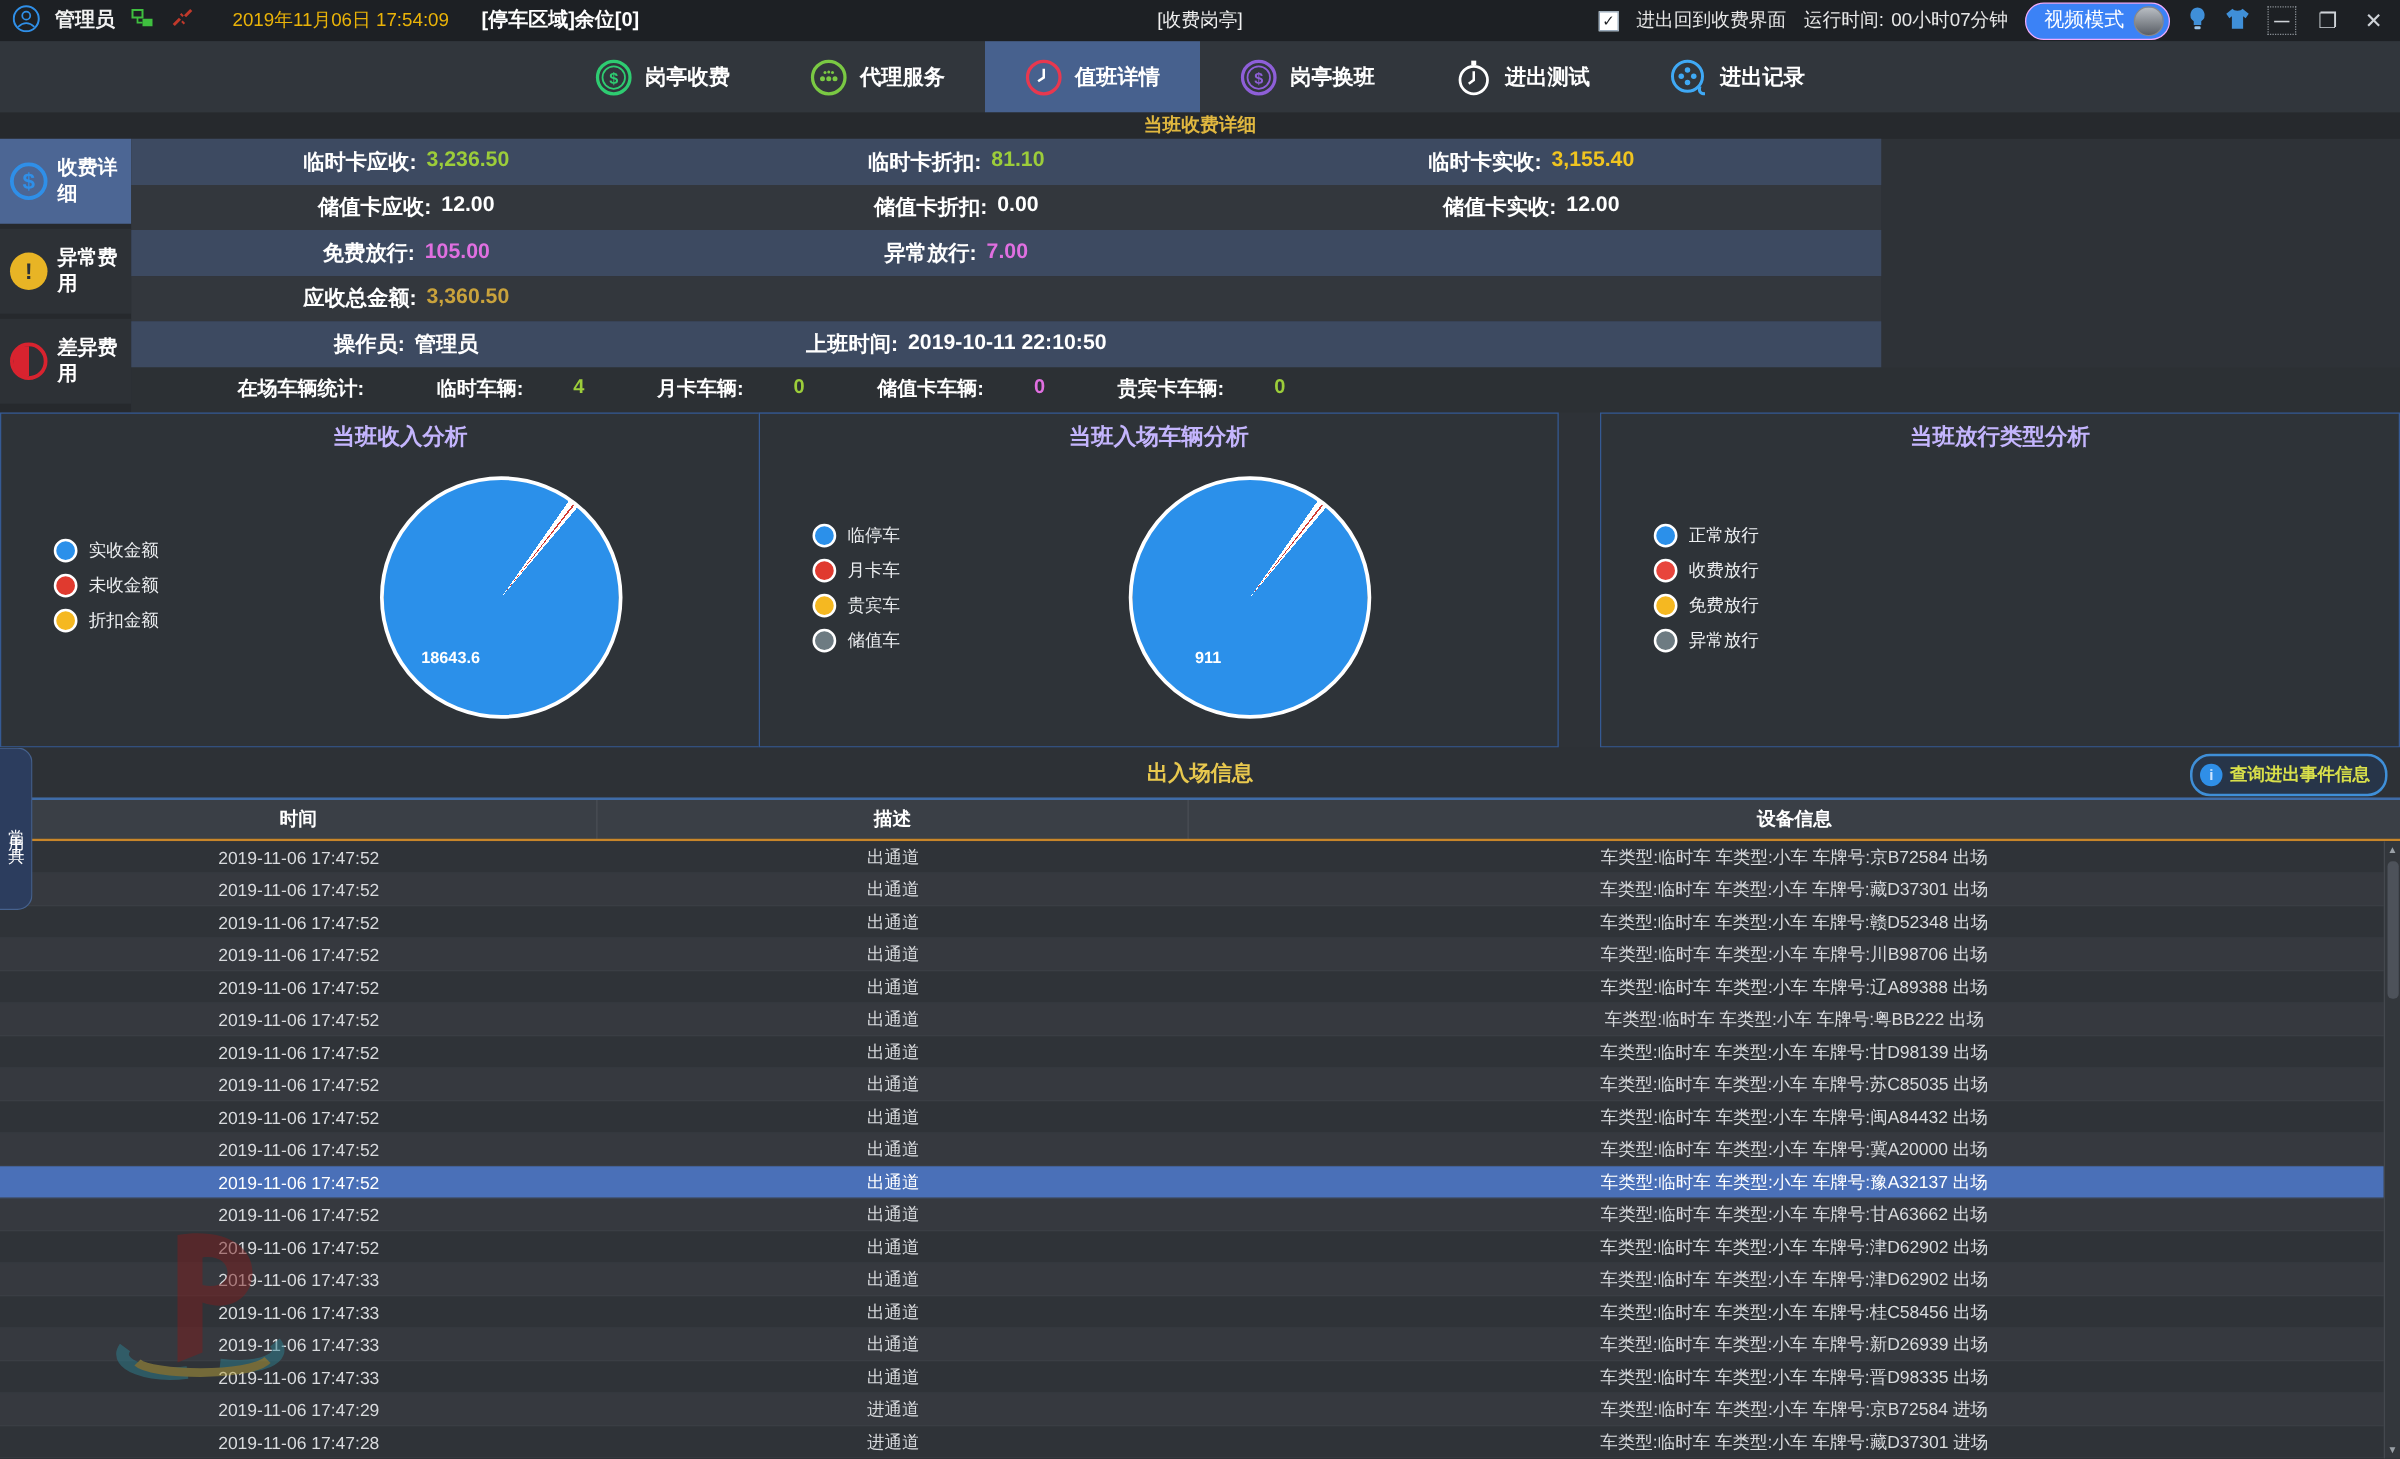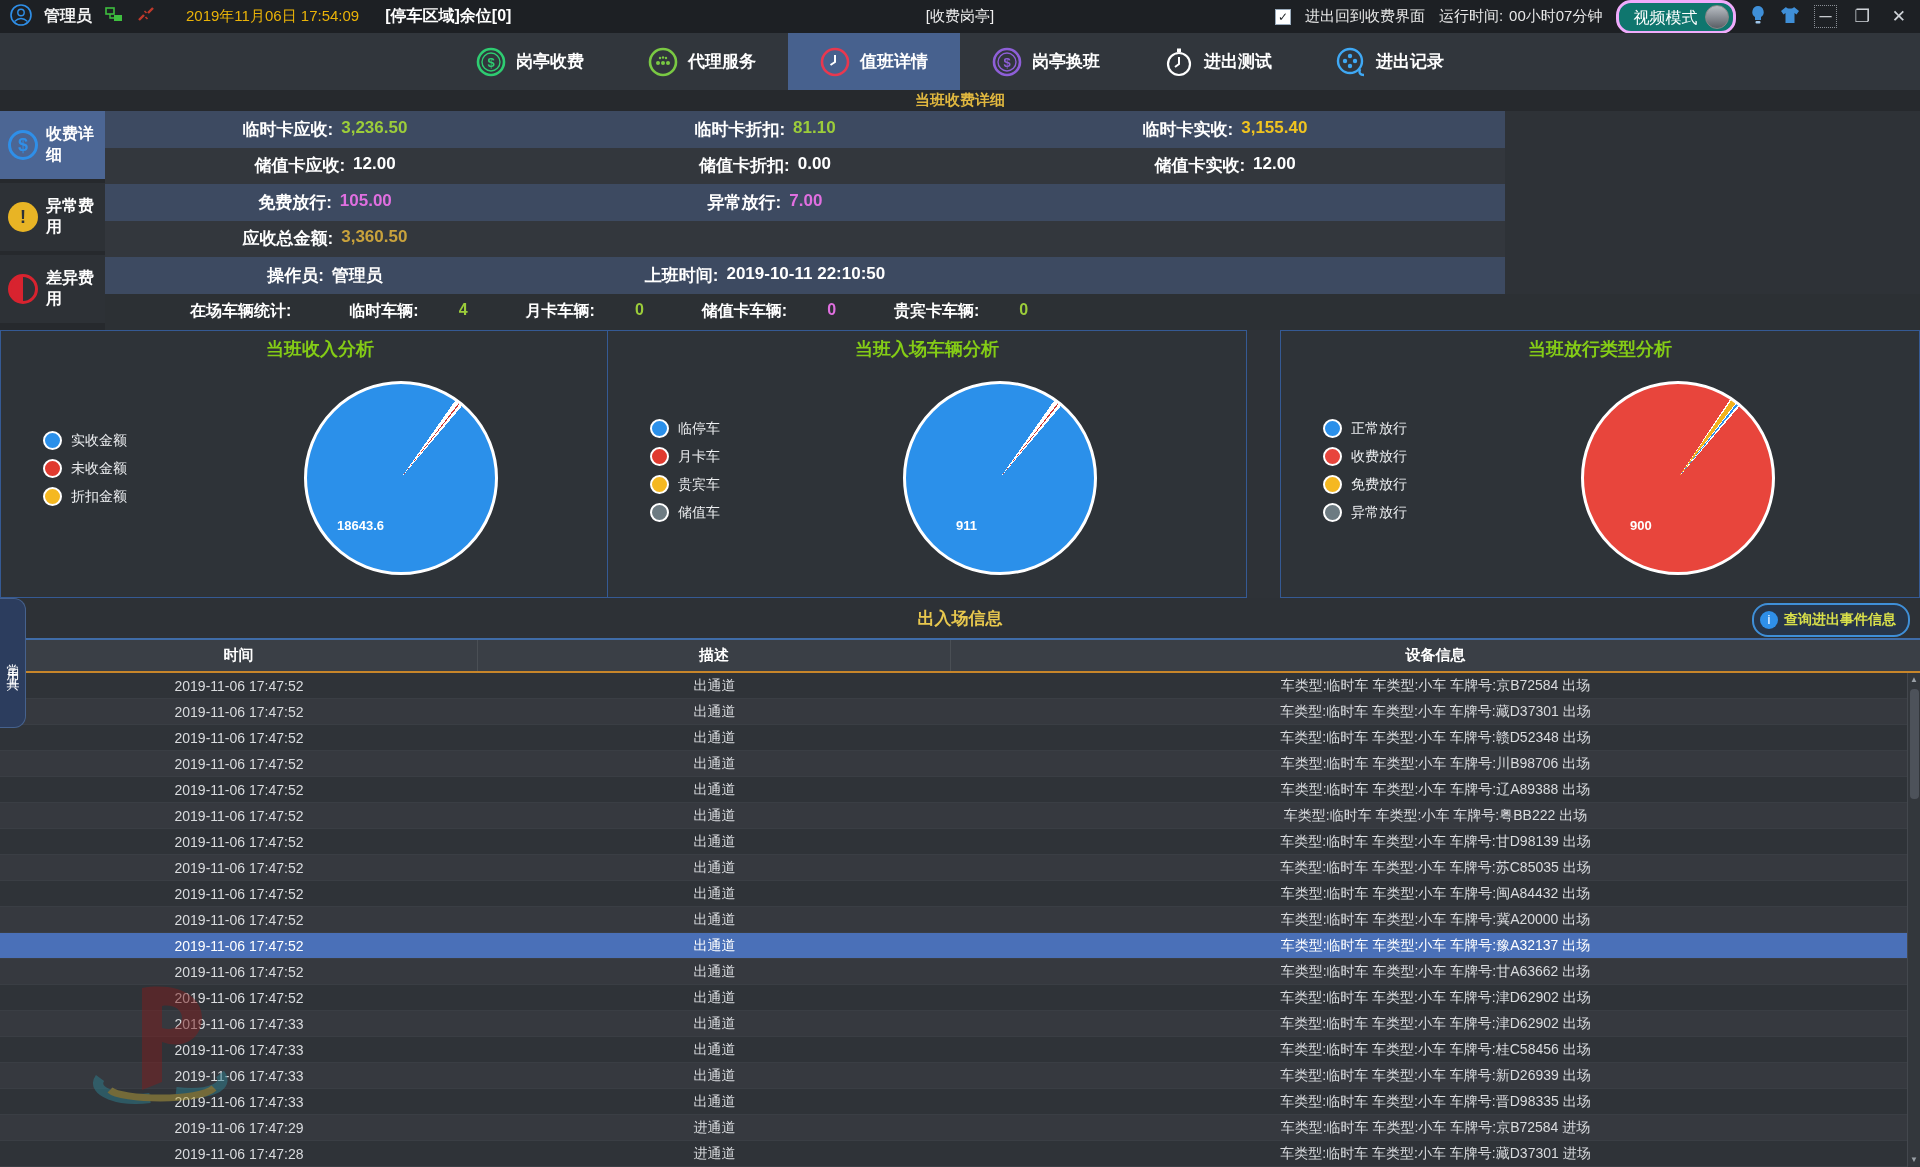--- a/index.html
+++ b/index.html
@@ -11,22 +11,22 @@
   .topbar .left{display:flex;align-items:center;gap:12px;}
   .user-name{font-weight:bold;font-size:16px;color:#f2f2f2;}
   .dt{color:#eab308;margin-left:18px;}
   .space-info{font-weight:bold;font-size:16px;margin-left:14px;color:#fff;}
   .center-title{position:absolute;left:50%;transform:translateX(-50%);font-size:15px;color:#f0f0f0;}
   .topbar .right{margin-left:auto;display:flex;align-items:center;gap:14px;}
   .chk{width:14px;height:14px;background:#fff;border:1px solid #9ab;display:inline-flex;
        align-items:center;justify-content:center;color:#1d2024;font-size:12px;font-weight:bold;}
   .chk-label{color:#e8e8e8;}
   .runtime{color:#e8e8e8;}
-  .video-pill{display:flex;align-items:flex-end;gap:8px;border:3px solid #f0abfc;border-radius:15px;
-              padding:2px 4px 2px 14px;font-size:16px;color:#fff;background:#0f766e;}
+  .video-pill{display:flex;align-items:center;gap:8px;border:1px solid #f0abfc;border-radius:15px;
+              padding:2px 4px 2px 14px;font-size:16px;color:#fff;background:#3b82f6;}
   .knob{width:22px;height:22px;border-radius:50%;background:linear-gradient(#b9bec4,#5a5f66);border:1px solid #888;}
   .winbtn{color:#cfd3d8;font-size:17px;line-height:1;padding:2px 4px;cursor:default;}
   .winbtn.min{border:1px dotted #8a8f96;}
   
   .navbar{position:absolute;left:0;top:33px;width:1920px;height:57px;background:#31363c;
           display:flex;justify-content:center;}
   .tab{width:172px;height:57px;display:flex;align-items:center;justify-content:center;gap:10px;
        font-size:17px;font-weight:bold;color:#fff;}
   .tab.active{background:#47618e;}
   .nav-ico{width:30px;height:30px;flex:0 0 30px;}
@@ -54,21 +54,21 @@
   .lbl{color:#fff;font-weight:bold;}
   .val{font-weight:bold;}
   .c-green{color:#9ccd3a;} .c-yellow{color:#f0c420;} .c-white{color:#fff;}
   .c-magenta{color:#e06fe0;} .c-gold{color:#c9a23c;}
   .onsite-pair{display:flex;gap:40px;font-size:16px;white-space:nowrap;}
   
   .charts{position:absolute;left:0;top:330px;width:1920px;height:268px;}
   .panel{position:absolute;top:0;width:640px;height:268px;box-sizing:border-box;
          border:1px solid #355a94;background:#2e3338;}
   .panel .ptitle{position:absolute;top:6px;left:0;width:100%;text-align:center;
-                 font-size:18px;font-weight:bold;color:#84cc16;}
+                 font-size:18px;font-weight:bold;color:#c4b5fd;}
   .legend{position:absolute;left:42px;display:flex;flex-direction:column;gap:9px;}
   .litem{display:flex;align-items:center;gap:9px;font-size:14px;color:#eceef0;}
   .ldot{width:19px;height:19px;border-radius:50%;border:2px solid #fff;box-sizing:border-box;}
   .pie{position:absolute;top:50px;width:194px;height:194px;border-radius:50%;border:3px solid #fff;box-sizing:border-box;}
   .pie1,.pie2{background:conic-gradient(#2b90ea 0deg 35deg,#ffffff 35deg 37.6deg,#d23b34 37.6deg 38.4deg,#ffffff 38.4deg 40.2deg,#2b90ea 40.2deg 360deg);}
   .pie3{background:conic-gradient(#e8453c 0deg 33.5deg,#ffffff 33.5deg 34.4deg,#f2b21c 34.4deg 37.6deg,#ffffff 37.6deg 38.2deg,#2b90ea 38.2deg 39.4deg,#ffffff 39.4deg 40.6deg,#e8453c 40.6deg 360deg);}
   .pval{position:absolute;font-size:13px;font-weight:bold;color:#fff;}
   
   .tbl-titlebar{position:absolute;left:0;top:598px;width:1920px;height:40px;background:#2d3136;}
   .tbl-title{position:absolute;left:0;top:0;width:100%;height:40px;display:flex;align-items:center;justify-content:center;
@@ -374,23 +374,20 @@
           </div>
         <div class="litem">
             <span class="ldot" style="background:#f5b821;"></span>
             <span>免费放行</span>
           </div>
         <div class="litem">
             <span class="ldot" style="background:#6d7b82;"></span>
             <span>异常放行</span>
           </div>
       </div>
-      <div class="pie pie3" style="left:300px;">
-        <span class="pval" style="left:46px;top:134px;">900</span>
-      </div>
     </div>
   </div>
 
   <div class="tbl-titlebar">
     <div class="tbl-title">出入场信息</div>
     <div class="query-btn">
       <span class="qico">i</span>
       <span>查询进出事件信息</span>
     </div>
   </div>

